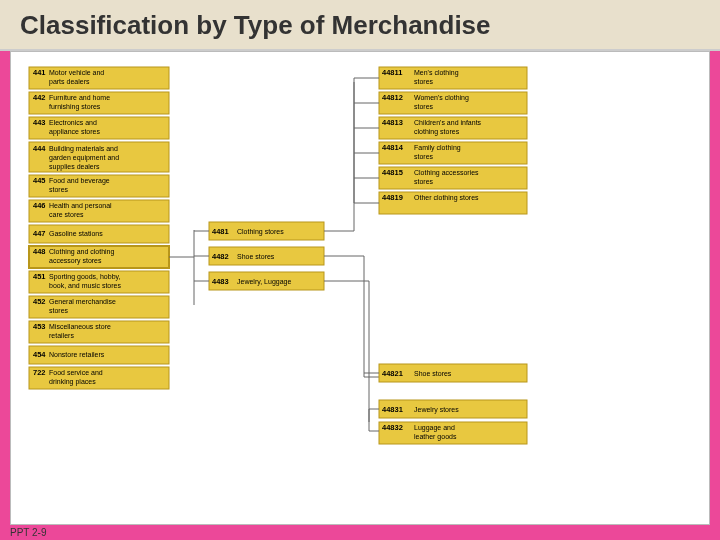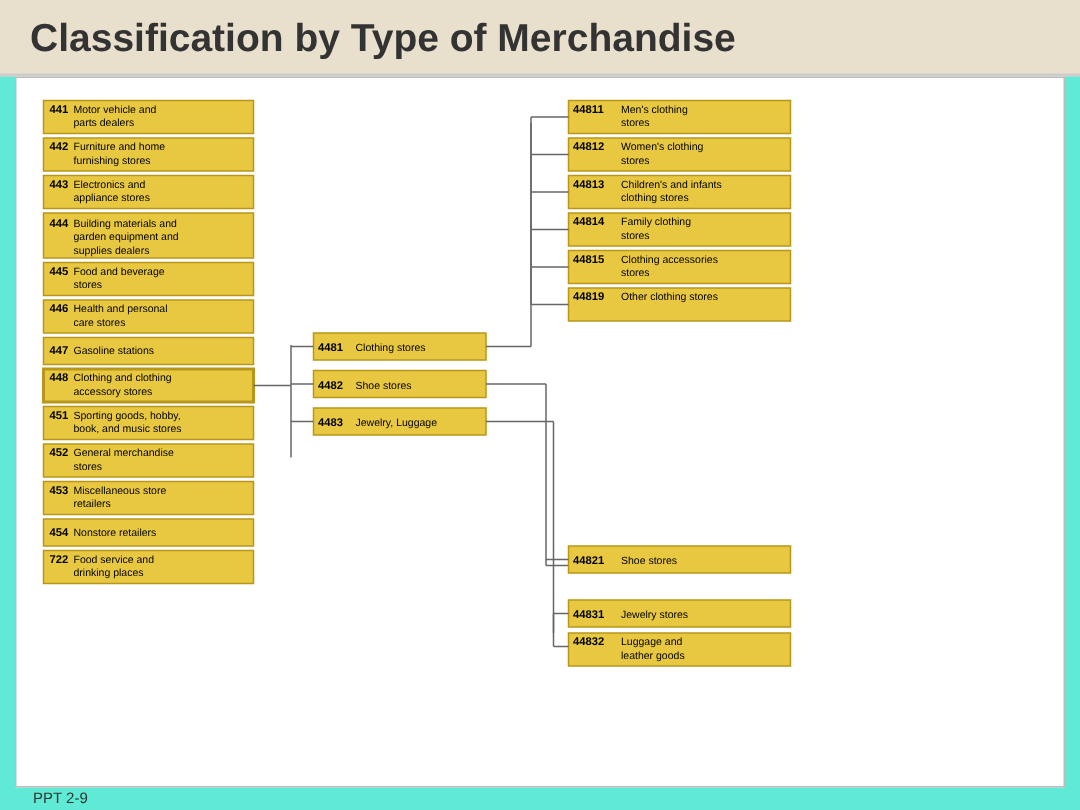--- a/index.html
+++ b/index.html
@@ -6,21 +6,21 @@
     body {
       width: 720px;
       height: 540px;
       background: #f5f0e8;
       font-family: Arial, sans-serif;
       overflow: hidden;
     }
     .page {
       width: 720px;
       height: 540px;
-      background: #5eead4;
+      background: #ec4899;
       display: flex;
       flex-direction: column;
     }
     .title-bar {
       background: #e8e0cc;
       padding: 10px 20px 8px 20px;
       border-bottom: 2px solid #ccc;
     }
     .title-bar h1 {
       font-size: 26px;
@@ -34,21 +34,20 @@
       margin: 0 10px;
       border: 1px solid #bbb;
       padding: 10px 8px 8px 8px;
       position: relative;
       overflow: hidden;
     }
     .footer {
       padding: 2px 10px;
       font-size: 10px;
       color: #333;
-      margin-left: 12px;
     }
   </style>
 </head>
 <body>
 
 <div class="page">
   <div class="title-bar">
     <h1>Classification by Type of Merchandise</h1>
   </div>
   <div class="content-area">

